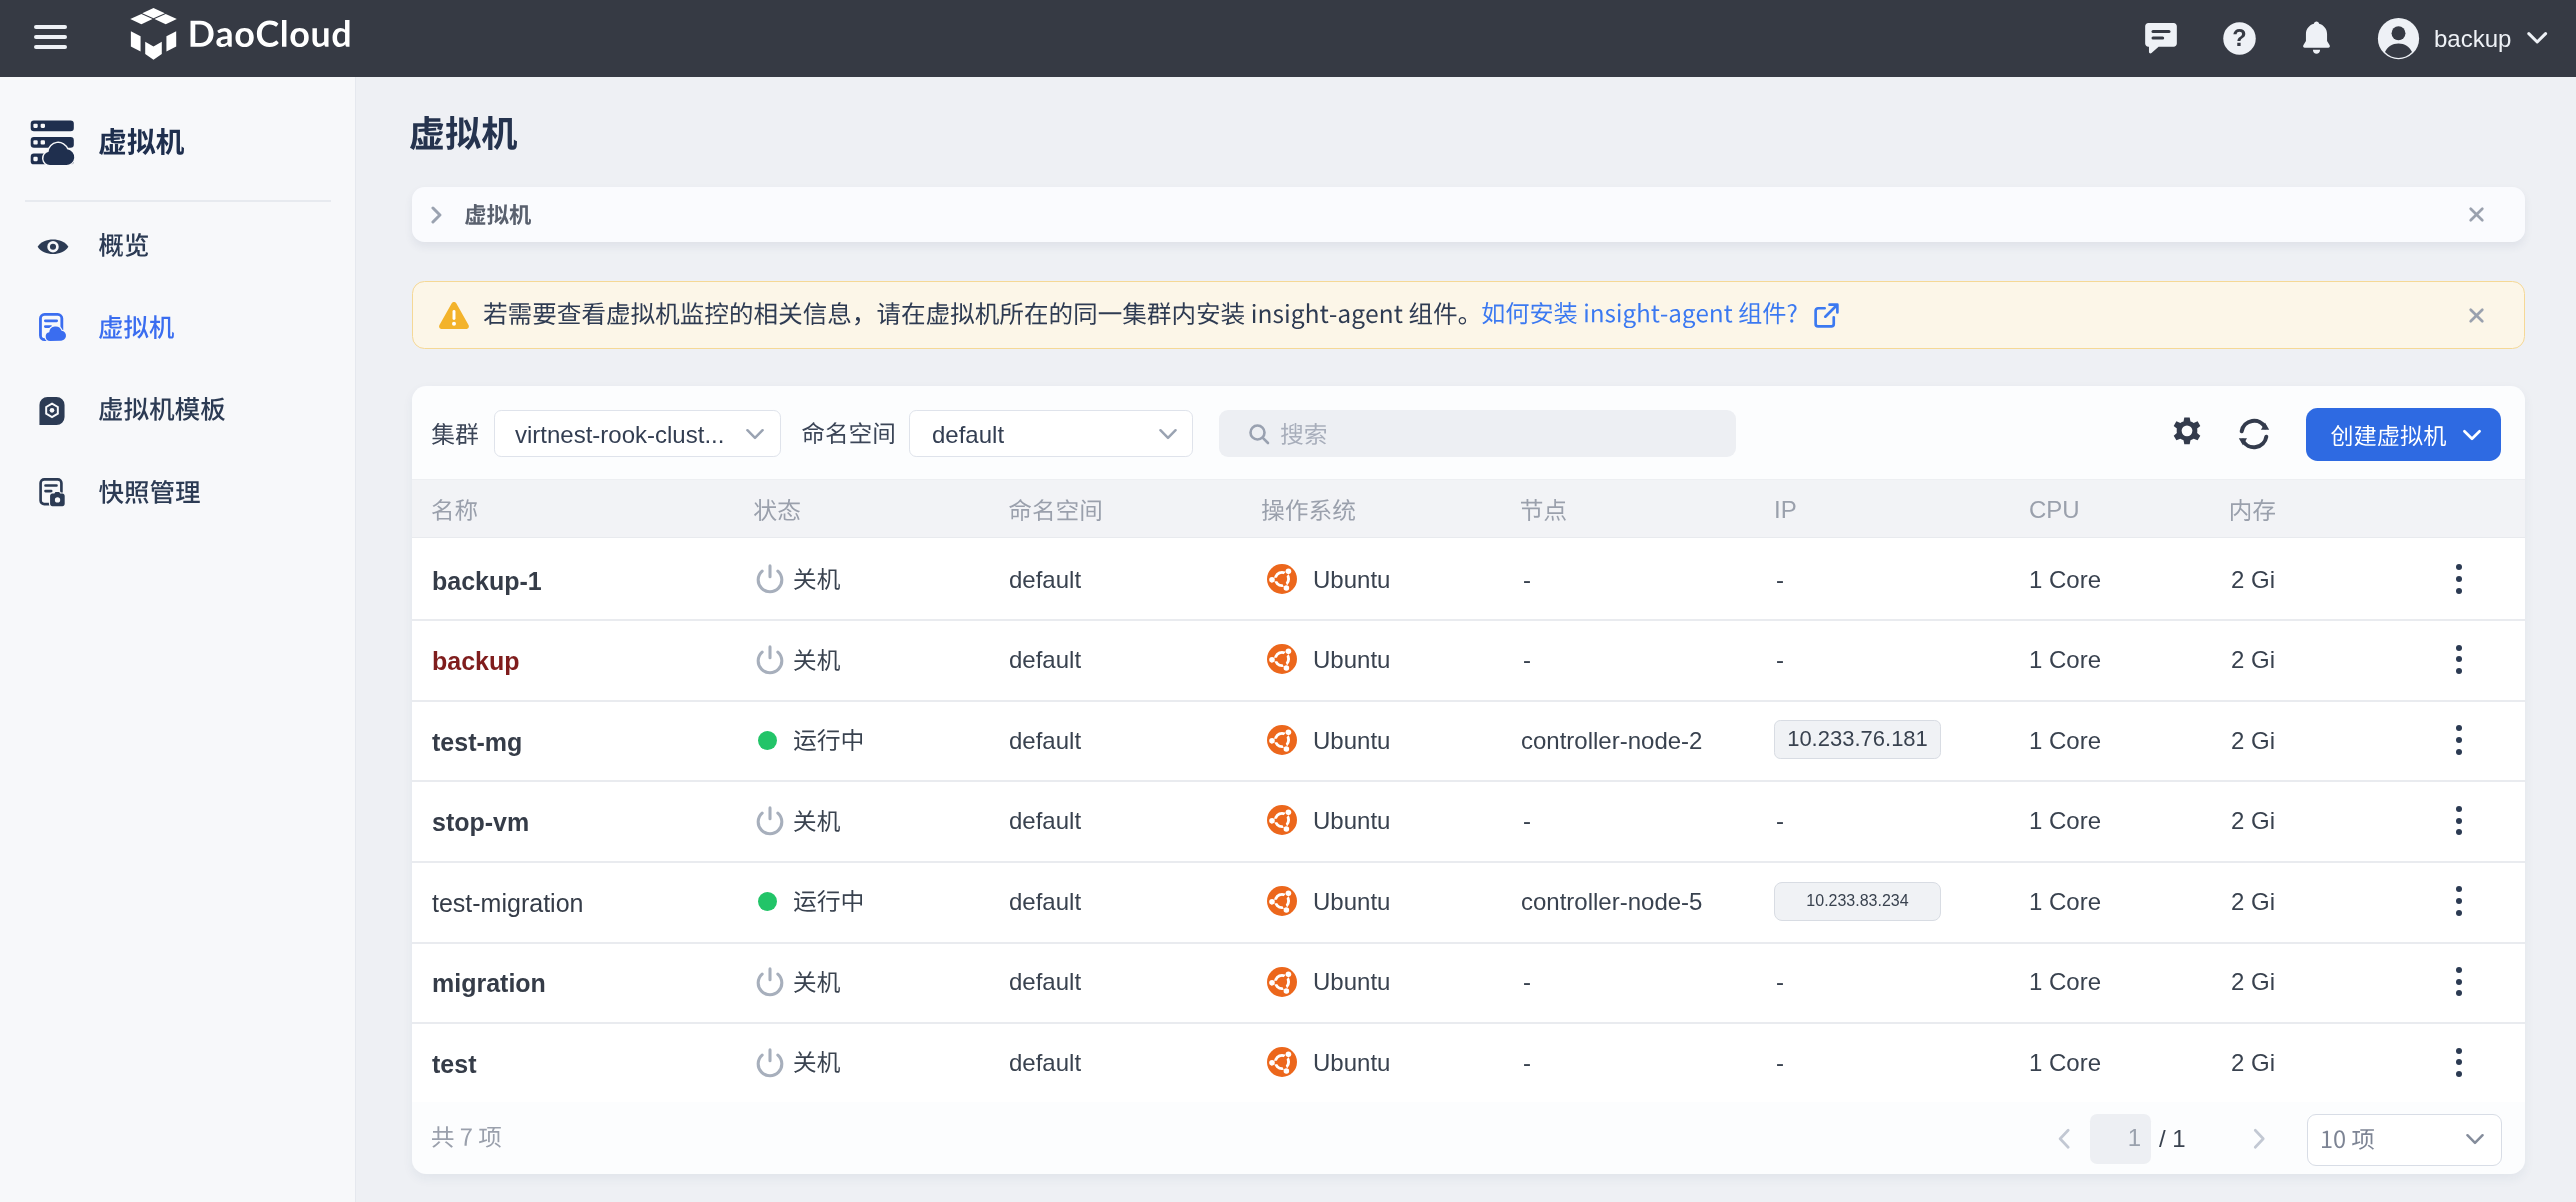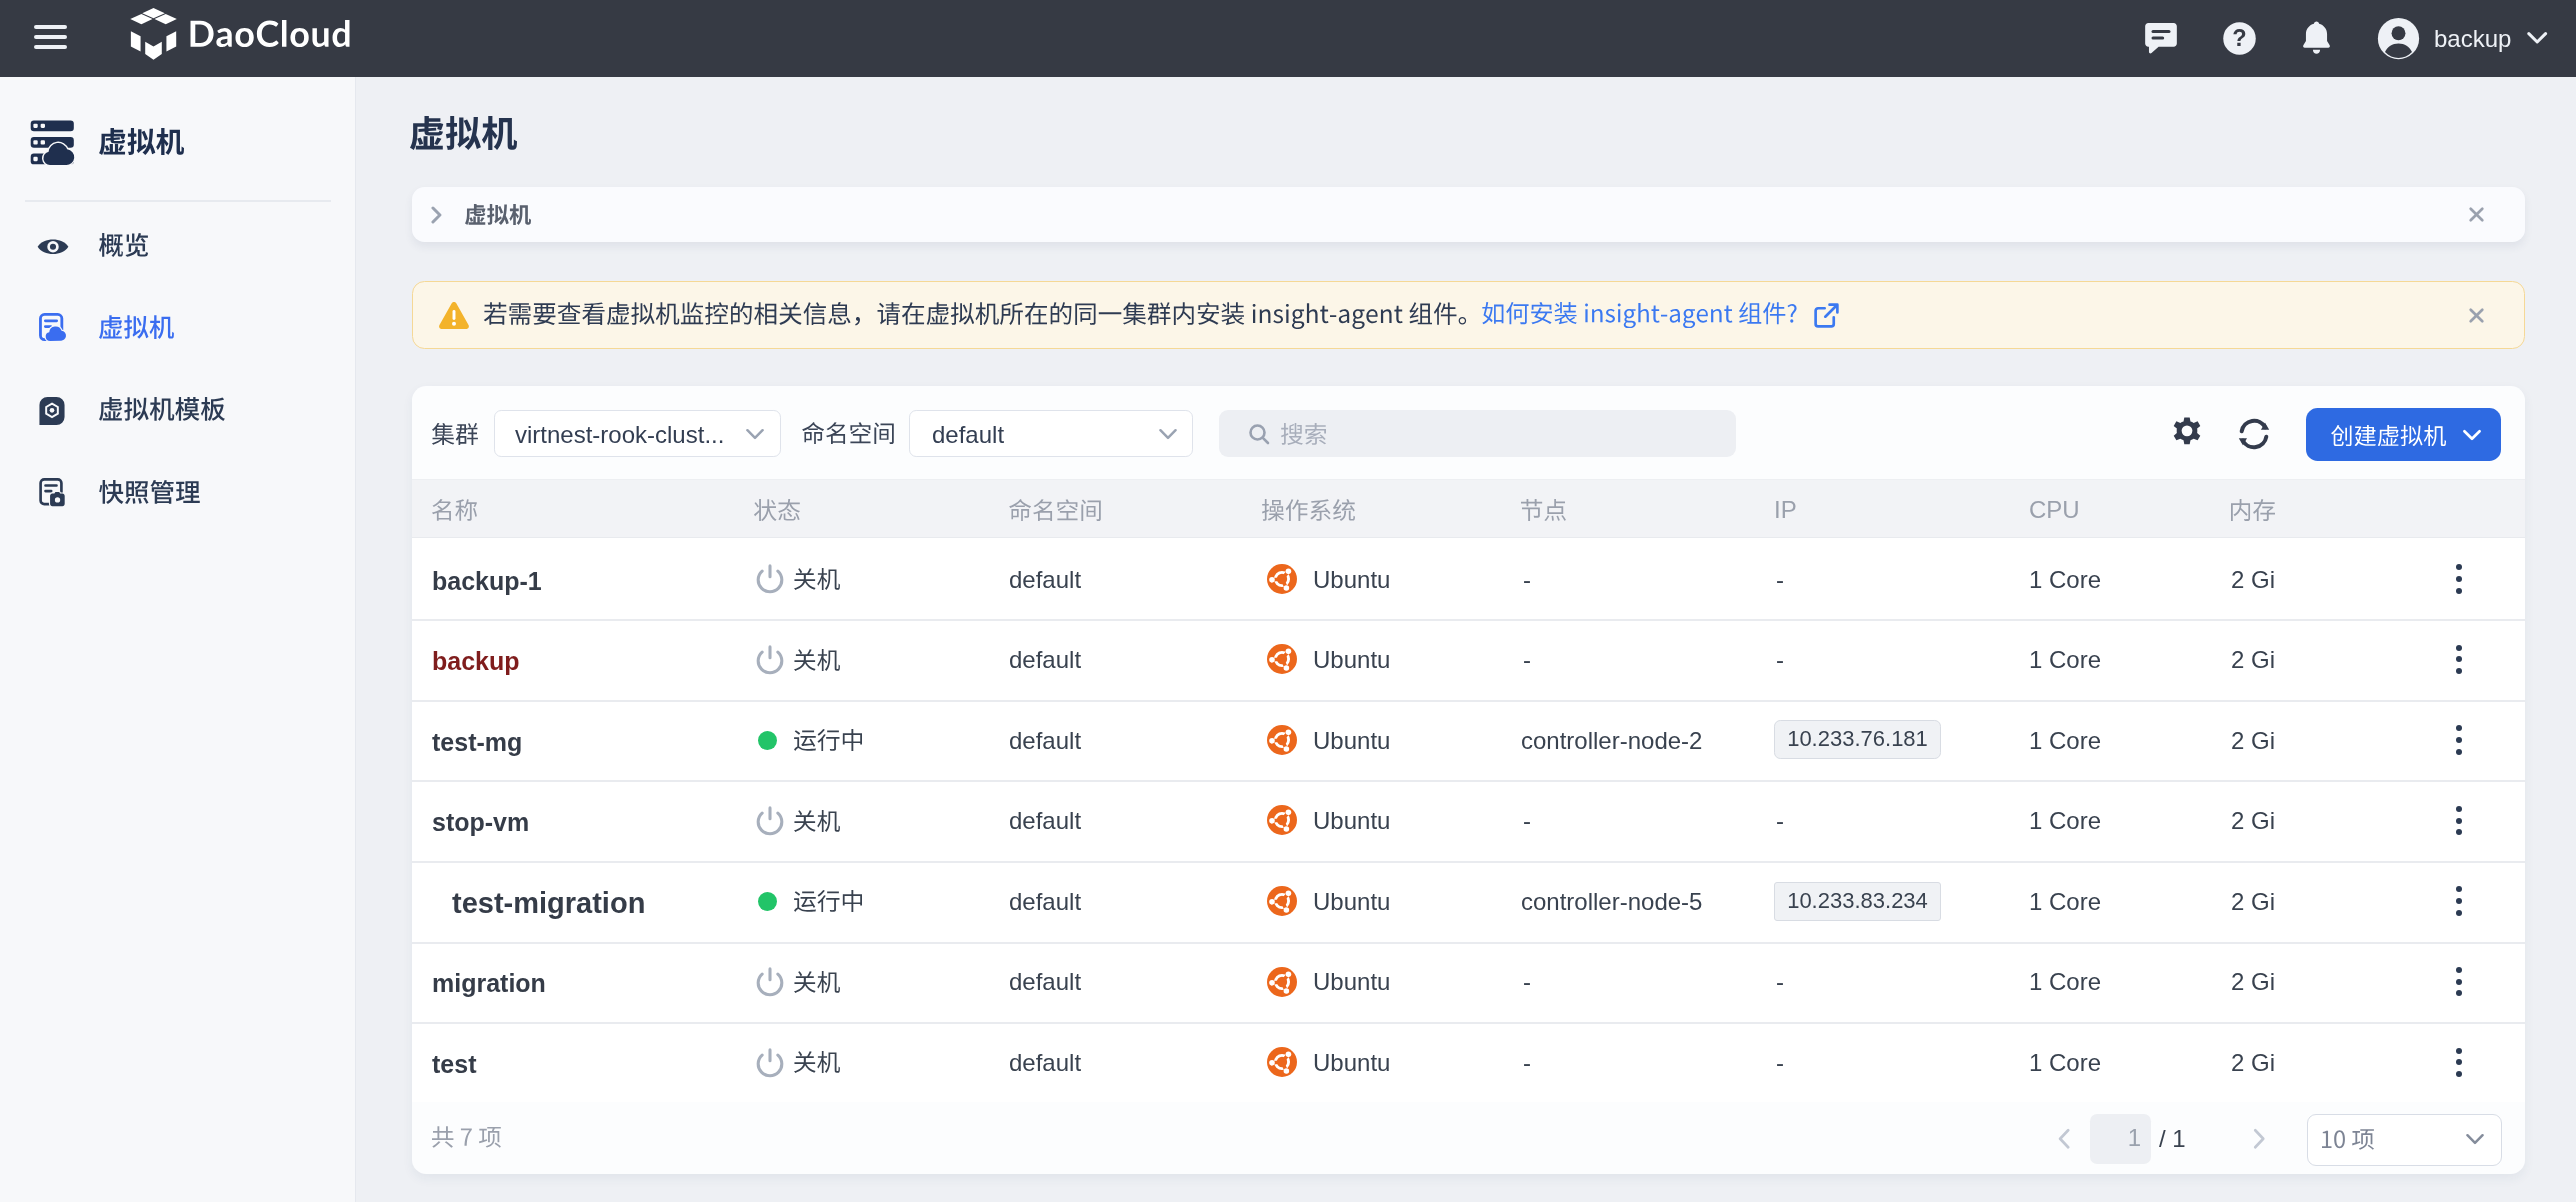--- a/index.html
+++ b/index.html
@@ -306,41 +306,41 @@
     </svg>
 <div class="txt" style="left:1313px;top:807px;font-size:24px;line-height:27px;color:#39424f">Ubuntu</div>
 <div class="txt" style="left:1523px;top:807px;font-size:24px;line-height:27px;color:#39424f">-</div>
 <div class="txt" style="left:1776px;top:807px;font-size:24px;line-height:27px;color:#39424f">-</div>
 <div class="txt" style="left:2029px;top:807px;font-size:24px;line-height:27px;color:#39424f">1 Core</div>
 <div class="txt" style="left:2231px;top:807px;font-size:24px;line-height:27px;color:#39424f">2 Gi</div>
 <div class="abs" style="left:2456px;top:806px;width:6.3px;height:6.3px;border-radius:50%;background:#2b3a52"></div>
 <div class="abs" style="left:2456px;top:818px;width:6.3px;height:6.3px;border-radius:50%;background:#2b3a52"></div>
 <div class="abs" style="left:2456px;top:829px;width:6.3px;height:6.3px;border-radius:50%;background:#2b3a52"></div>
 <div class="abs" style="left:412px;top:861px;width:2113px;height:1.8px;background:#e9ebef"></div>
-<div class="txt" style="left:452px;top:889px;font-size:29px;line-height:29px;font-weight:bold;color:#353c48">test-migration</div>
+<div class="txt" style="left:432px;top:889px;font-size:25px;line-height:29px;font-weight:normal;color:#353c48">test-migration</div>
 <div class="abs" style="left:758px;top:892px;width:19px;height:19px;border-radius:50%;background:#22c468"></div>
 <div style="position:absolute;left:794px;top:890px;line-height:0"><svg width="68" height="22" viewBox="1.0 -22.3 75.9 24.5">
         <path fill="#39424f" d="M10.1 -20.6V-18.7H23.4V-20.6ZM1.8 -19.6C3.4 -18.5 5.5 -16.9 6.5 -16L7.9 -17.4C6.8 -18.4 4.6 -19.8 3.1 -20.8ZM9.9 -3.2C10.7 -3.5 11.9 -3.6 21.9 -4.5L22.9 -2.5L24.7 -3.4C23.6 -5.4 21.5 -8.9 19.9 -11.4L18.2 -10.7C19.1 -9.3 20 -7.7 20.9 -6.2L12.2 -5.5C13.6 -7.6 15 -10.2 16.1 -12.7H25.3V-14.5H8.3V-12.7H13.7C12.7 -10 11.2 -7.4 10.7 -6.7C10.1 -5.9 9.7 -5.2 9.2 -5.2C9.5 -4.6 9.8 -3.6 9.9 -3.2ZM6.7 -13H1.1V-11.1H4.7V-2.7C3.6 -2.2 2.3 -1 1 0.4L2.4 2.2C3.7 0.5 5 -1.1 5.9 -1.1C6.5 -1.1 7.4 -0.2 8.5 0.4C10.4 1.6 12.6 1.9 15.8 1.9C18.7 1.9 23.2 1.7 25 1.6C25 1 25.4 0 25.6 -0.6C22.9 -0.3 18.9 -0.1 15.9 -0.1C12.9 -0.1 10.7 -0.2 8.9 -1.4C7.9 -2 7.2 -2.5 6.7 -2.8ZM38 -20.7V-18.8H51.1V-20.7ZM33.6 -22.3C32.2 -20.4 29.7 -18 27.4 -16.5C27.8 -16.1 28.3 -15.3 28.6 -14.9C31 -16.6 33.7 -19.2 35.5 -21.5ZM36.9 -13.4V-11.4H45.8V-0.5C45.8 0 45.6 0.1 45.1 0.1C44.6 0.2 42.8 0.2 40.9 0.1C41.2 0.7 41.5 1.5 41.6 2C44.2 2 45.7 2 46.6 1.7C47.5 1.4 47.8 0.8 47.8 -0.4V-11.4H51.8V-13.4ZM34.6 -16.6C32.8 -13.6 29.9 -10.5 27.2 -8.5C27.6 -8.1 28.3 -7.3 28.6 -6.9C29.5 -7.7 30.6 -8.6 31.6 -9.6V2.2H33.5V-11.8C34.7 -13.1 35.7 -14.5 36.5 -15.9ZM65.1 -22.3V-17.5H55.5V-4.9H57.5V-6.6H65.1V2.1H67.2V-6.6H74.9V-5.1H76.9V-17.5H67.2V-22.3ZM57.5 -8.5V-15.6H65.1V-8.5ZM74.9 -8.5H67.2V-15.6H74.9Z"></path>
       </svg></div>
 <div class="txt" style="left:1009px;top:888px;font-size:24px;line-height:27px;color:#39424f">default</div>
 <svg class="abs" style="left:1267px;top:886px" width="30" height="30" viewBox="0 0 100 100">
 <circle cx="50" cy="50" r="50" fill="#ec671c"></circle>
 <circle cx="50" cy="50" r="22" fill="none" stroke="#fff" stroke-width="9.5"></circle>
 <g stroke="#ec671c" stroke-width="12">
 <path d="M50 50 75.7 19.4"></path>
         <path d="M50 50 10.1 53.5"></path>
         <path d="M50 50 67.5 86"></path>
 </g>
 <circle cx="71.4" cy="24.5" r="9.3" fill="#fff"></circle>
 <circle cx="16.6" cy="52.9" r="9.3" fill="#fff"></circle>
 <circle cx="64.6" cy="80.1" r="9.3" fill="#fff"></circle>
     </svg>
 <div class="txt" style="left:1313px;top:888px;font-size:24px;line-height:27px;color:#39424f">Ubuntu</div>
 <div class="txt" style="left:1521px;top:888px;font-size:24px;line-height:27px;color:#39424f">controller-node-5</div>
-<div class="abs" style="left:1774px;top:882px;width:167px;height:39px;background:#f0f2f5;border:1.8px solid #d8dce3;border-radius:3px;text-align:center;font-size:22px;line-height:36px;color:#39424f">10.233.83.234</div>
+<div class="abs" style="left:1774px;top:882px;width:167px;height:39px;background:#f0f2f5;border:1.8px solid #d8dce3;border-radius:8px;text-align:center;font-size:16px;line-height:36px;color:#39424f">10.233.83.234</div>
 <div class="txt" style="left:2029px;top:888px;font-size:24px;line-height:27px;color:#39424f">1 Core</div>
 <div class="txt" style="left:2231px;top:888px;font-size:24px;line-height:27px;color:#39424f">2 Gi</div>
 <div class="abs" style="left:2456px;top:886px;width:6.3px;height:6.3px;border-radius:50%;background:#2b3a52"></div>
 <div class="abs" style="left:2456px;top:898px;width:6.3px;height:6.3px;border-radius:50%;background:#2b3a52"></div>
 <div class="abs" style="left:2456px;top:910px;width:6.3px;height:6.3px;border-radius:50%;background:#2b3a52"></div>
 <div class="abs" style="left:412px;top:942px;width:2113px;height:1.8px;background:#e9ebef"></div>
 <div class="txt" style="left:432px;top:969px;font-size:25px;line-height:29px;font-weight:bold;color:#353c48">migration</div>
 <svg class="abs" style="left:755px;top:967px" width="30" height="30" viewBox="0 0 24 24">
 <path fill="none" stroke="#a7afbc" stroke-width="2.45" stroke-linecap="round" d="M18.3 5.7 A9.45 9.45 0 1 1 5.7 5.7 M12 1.5 V10.2"></path>
     </svg>

